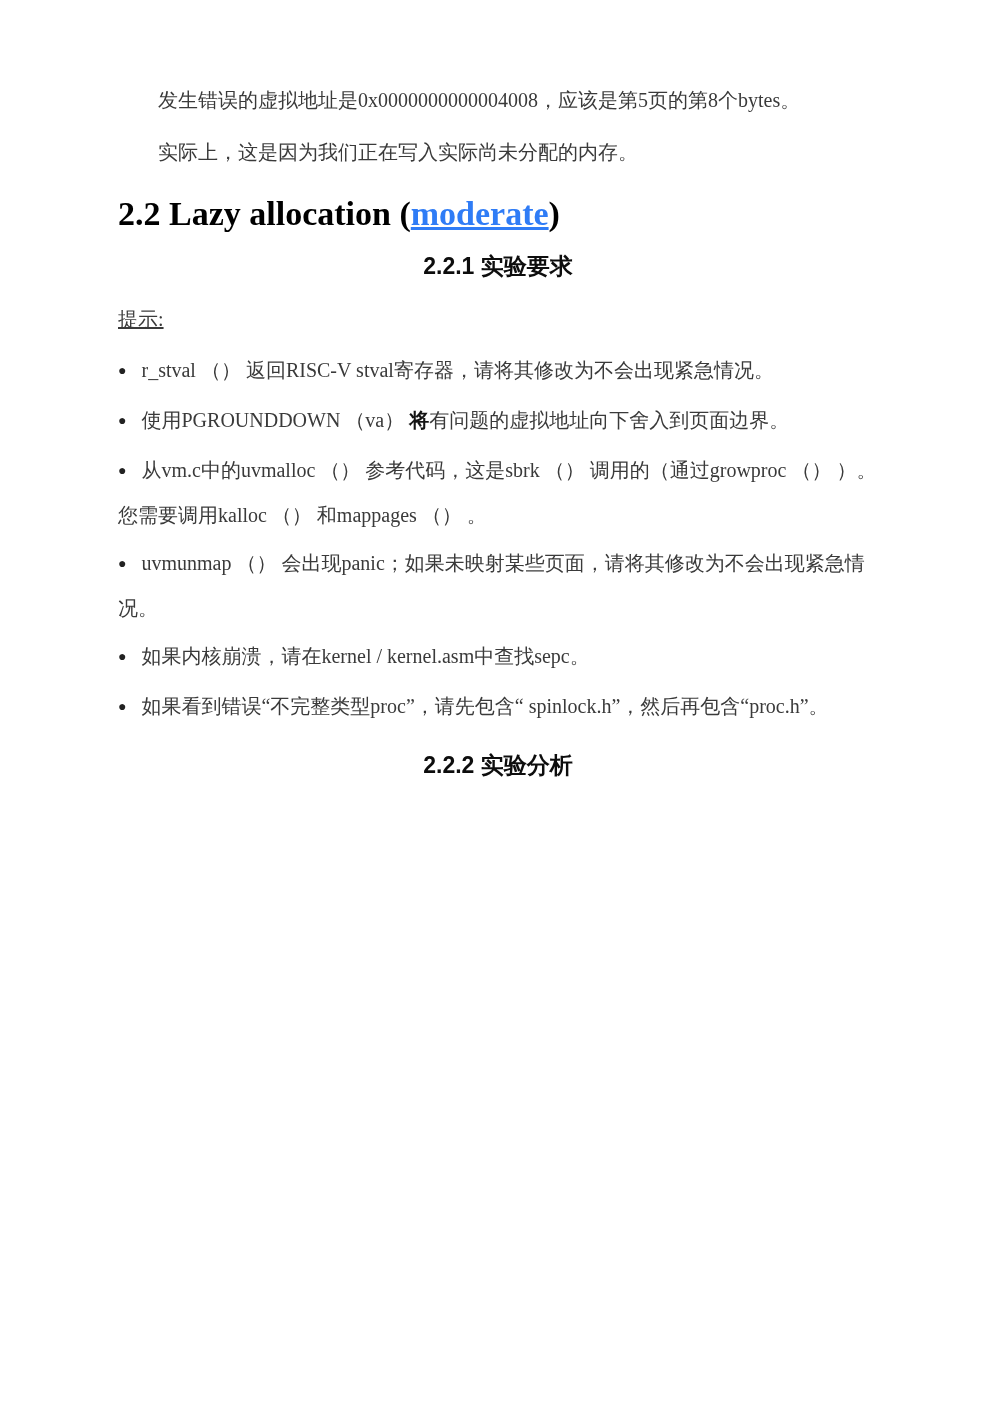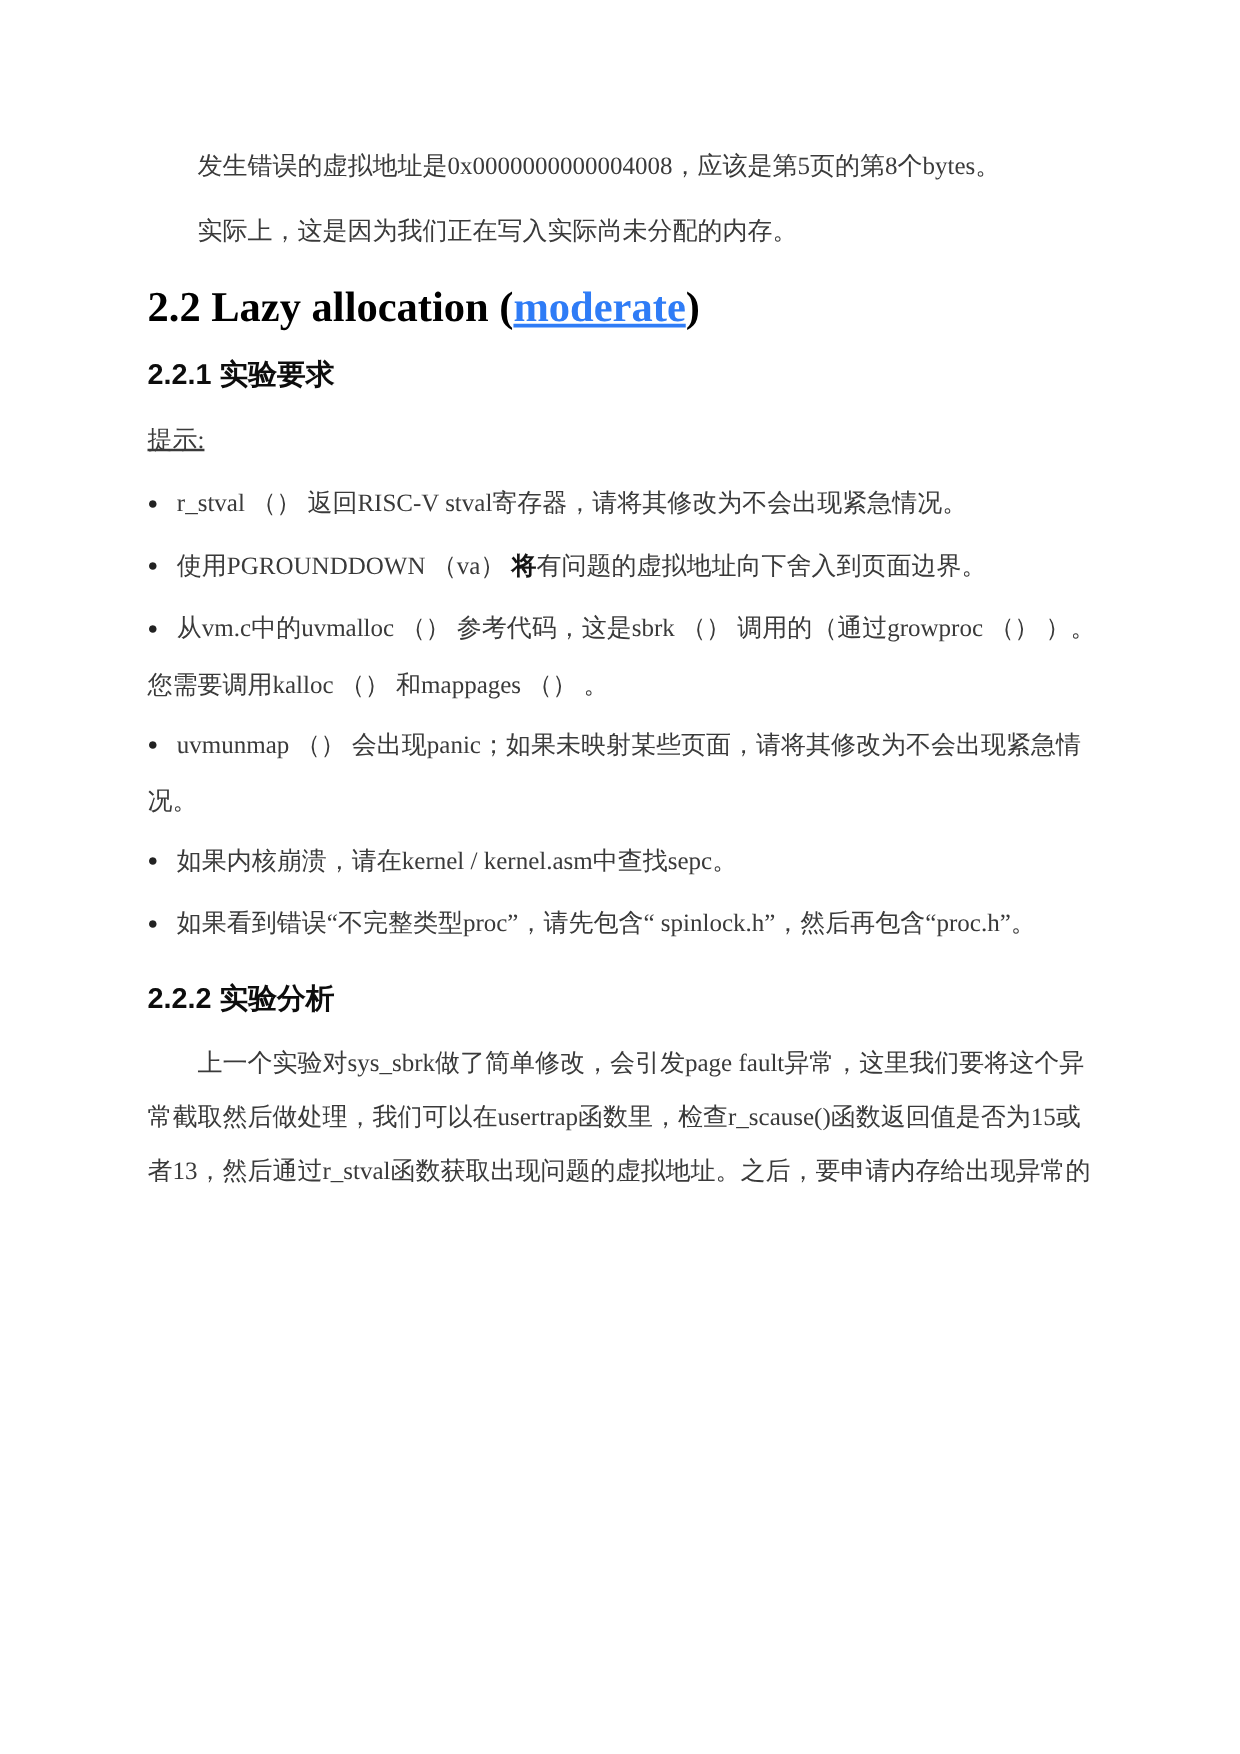--- a/index.html
+++ b/index.html
@@ -2,21 +2,21 @@
 <html><head>
 <meta charset="utf-8">
 <style>
   * { margin: 0; padding: 0; box-sizing: border-box; }
   html, body { background: #ffffff; }
   .page {
     width: 992px;
     height: 991px;
     margin: 0 auto;
     background: #ffffff;
-    padding: 112px 114px 0 118px;
+    padding: 79px 114px 0 118px;
     font-family: "Liberation Serif", "DejaVu Serif", serif;
     font-size: 20px;
     line-height: 43px;
     color: #3a3a3a;
     overflow: hidden;
   }
   p.indent { text-indent: 2em; }
   .intro-para { margin-bottom: 9px; }
   h1.section-title {
     font-family: "Liberation Serif", "DejaVu Serif", serif;
@@ -32,20 +32,21 @@
     text-decoration-color: #2f7cf6;
     cursor: pointer;
   }
   h2.sub-heading {
     font-family: "Liberation Sans", "DejaVu Sans", sans-serif;
     font-size: 23px;
     font-weight: bold;
     color: #0d0d0d;
     line-height: 30px;
     margin: 20px 0 17px 0;
+    text-align: center;
   }
   .body-para { margin-bottom: 10px; }
   .hints-label { margin: 2px 0 8px 0; text-decoration: underline; }
   ul.hint-list { list-style: none; margin: 0 0 4px 0; padding: 0; }
   ul.hint-list li { margin: 5px 0; }
   .bullet {
     display: inline-block;
     font-size: 14px;
     margin-right: 15px;
     position: relative;
@@ -74,15 +75,14 @@
     <li><span class="bullet">●</span><span>r_stval （） 返回RISC-V stval寄存器，请将其修改为不会出现紧急情况。</span></li>
     <li><span class="bullet">●</span><span>使用PGROUNDDOWN （va） </span><span class="seg-bold">将</span><span>有问题的虚拟地址向下舍入到页面边界。</span></li>
     <li><span class="bullet">●</span><span>从vm.c中的uvmalloc （） 参考代码，这是sbrk （） 调用的（通过growproc （） ）。您需要调用kalloc （） 和mappages （） 。</span></li>
     <li><span class="bullet">●</span><span>uvmunmap （） 会出现panic；如果未映射某些页面，请将其修改为不会出现紧急情况。</span></li>
     <li><span class="bullet">●</span><span>如果内核崩溃，请在kernel / kernel.asm中查找sepc。</span></li>
     <li><span class="bullet">●</span><span>如果看到错误“不完整类型proc”，请先包含“ spinlock.h”，然后再包含“proc.h”。</span></li>
   </ul>
 
   <h2 class="sub-heading">2.2.2 实验分析</h2>
 
-  <p class="indent">上一个实验对sys_sbrk做了简单修改，会引发page fault异常，这里我们要将这个异常截取然后做处理，我们可以在usertrap函数里，检查r_scause()函数返回值是否为15或者13，然后通过r_stval函数获取出现问题的虚拟地址。之后，要申请内存给出现异常的</p>
 
 </div>
 
 </body></html>

